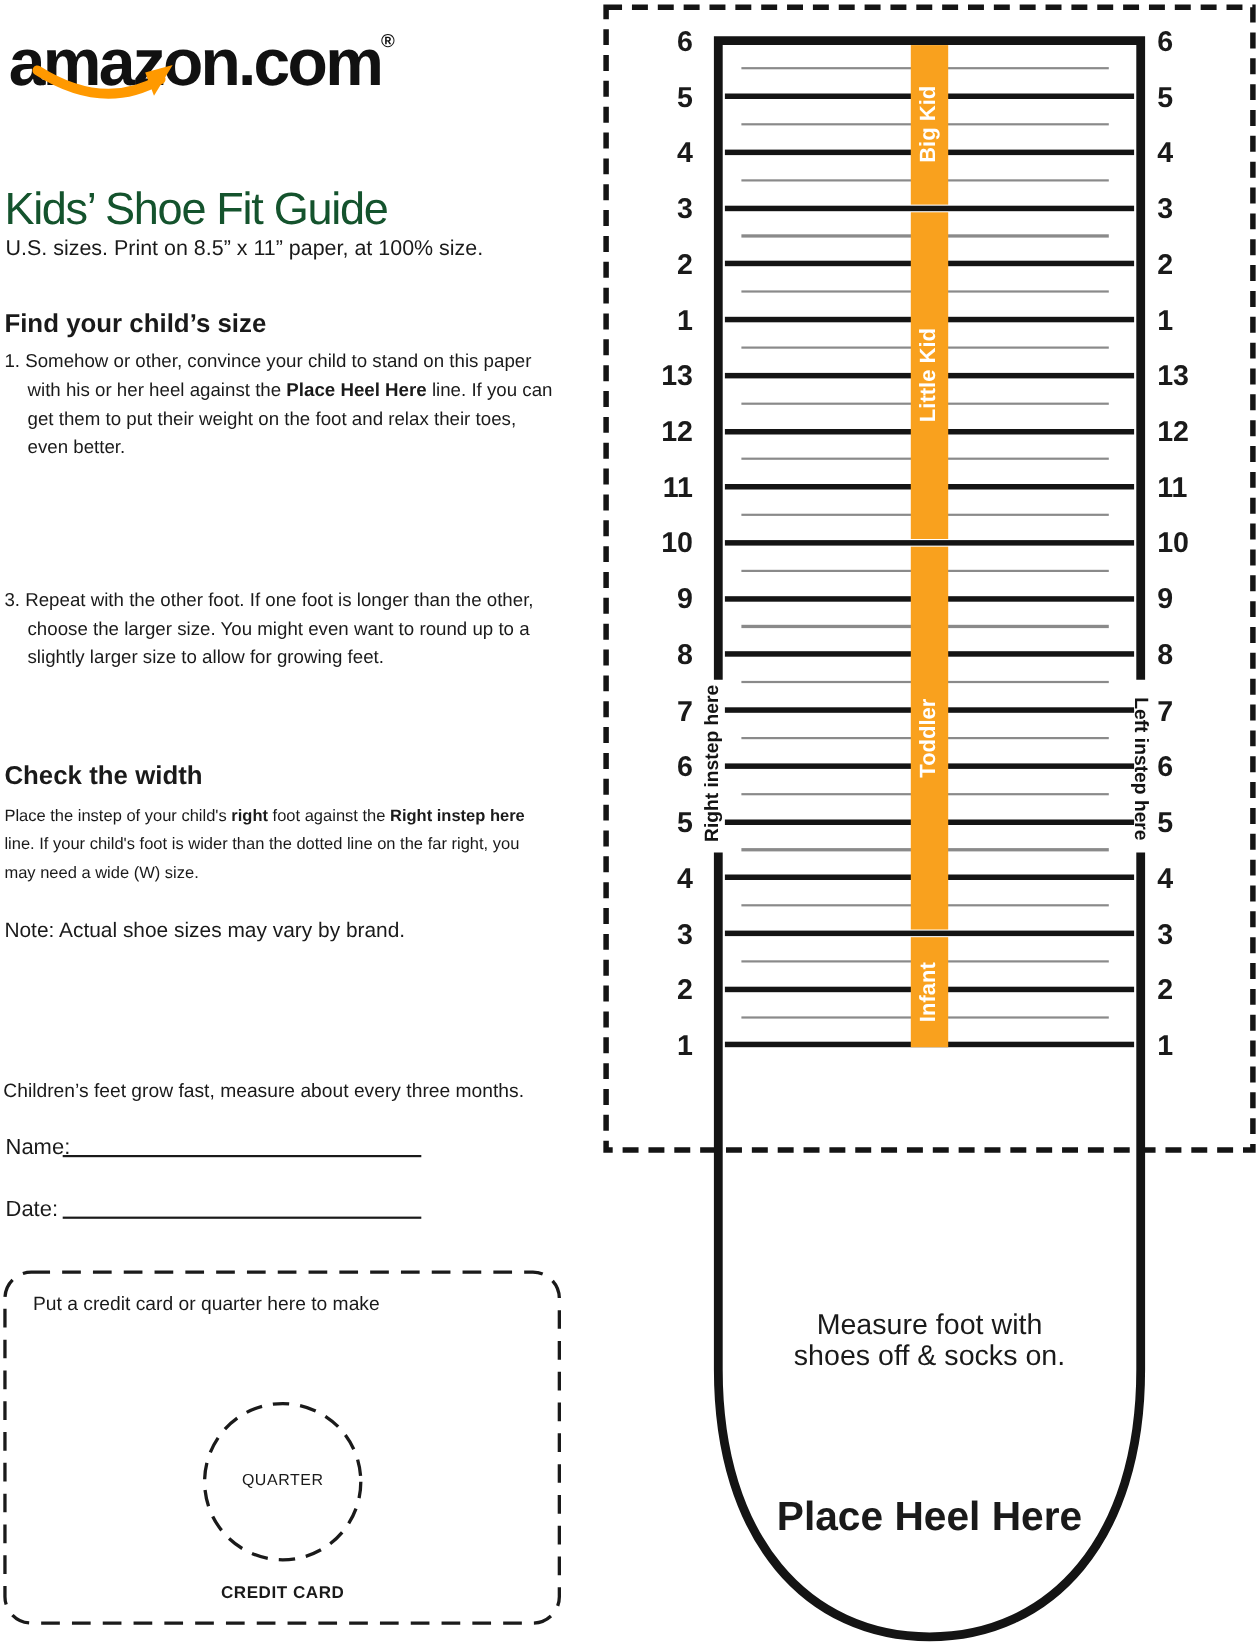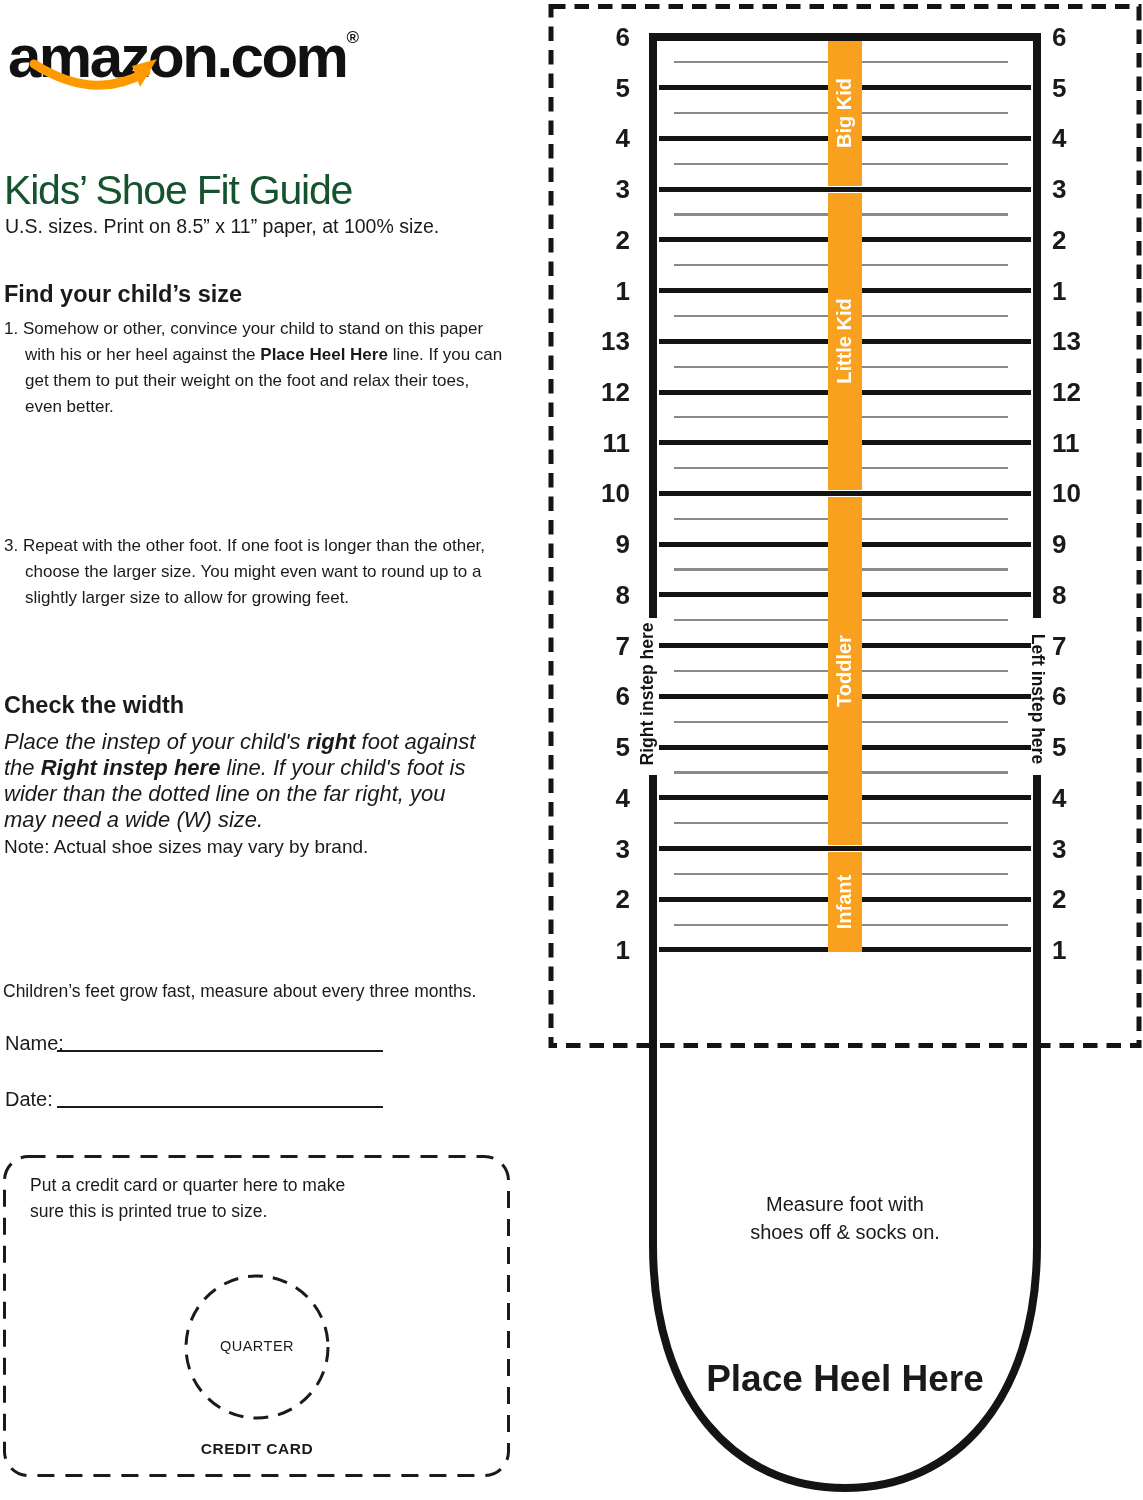--- a/index.html
+++ b/index.html
@@ -11,21 +11,21 @@
   #logo .reg{font-size:17px;font-weight:bold;vertical-align:34px;letter-spacing:0;}
   #doc-title{left:4px;top:168px;font-size:41px;font-weight:500;letter-spacing:-1.2px;color:#14532d;line-height:44px;}
   #subtitle{left:5px;top:214px;font-size:19.5px;line-height:24px;}
   .h2{font-size:23.5px;font-weight:bold;line-height:28px;}
   #find-heading{left:4px;top:280px;}
   .step{left:4px;width:478px;font-size:17px;line-height:25.9px;padding-left:21px;text-indent:-21px;}
   #step1{top:316px;}
   #step2{top:451px;}
   #step3{top:533px;}
   #width-heading{left:4px;top:691px;}
-  #width-para{left:4px;top:729px;width:478px;font-size:22px;line-height:25.9px;font-style:italic;}
+  #width-para{left:4px;top:729px;width:478px;font-size:15px;line-height:25.9px;}
   #note{left:4px;top:836px;font-size:19px;}
   #growth-note{left:3px;top:981px;font-size:17.5px;}
   .form-label{font-size:20px;}
   #name-label{left:5px;top:1032px;}
   #date-label{left:5px;top:1088px;}
   .write-line{height:0;border-bottom:2.5px solid #1a1a1a;}
   #name-line{left:57px;top:1050px;width:326px;}
   #date-line{left:57px;top:1106px;width:326px;}
   #cc-caption{left:30px;top:1172px;width:454px;text-align:left;font-size:17.5px;line-height:26px;}
   #quarter-label{left:187px;top:1338px;width:140px;text-align:center;font-size:14.5px;letter-spacing:0.5px;}
@@ -35,21 +35,21 @@
   .minor-line{background:#8a8a8a;height:2.2px;width:334px;left:674px;}
   .size-label{width:46px;font-size:26px;font-weight:bold;line-height:30px;}
   .size-label.left{left:584px;text-align:right;}
   .size-label.right{left:1052px;text-align:left;}
   .band-seg{left:828px;width:34px;}
   .rot-label{height:24px;text-align:center;font-weight:bold;white-space:nowrap;}
   .band-label{color:#fff;font-size:20px;transform:rotate(-90deg);}
   .instep-label{font-size:17.5px;color:#141414;}
   #left-instep{left:569px;top:682px;width:160px;transform:rotate(-90deg);}
   #right-instep{left:956px;top:687px;width:160px;transform:rotate(90deg);}
-  #measure-note{left:695px;top:1190px;width:300px;text-align:center;font-size:20px;line-height:28px;}
+  #measure-note{left:695px;top:1190px;width:300px;text-align:center;font-size:26px;line-height:28px;}
   #heel-label{left:670px;top:1358px;width:350px;text-align:center;font-size:37px;font-weight:bold;}
   svg{position:absolute;left:0;top:0;pointer-events:none;}
   #overlay{z-index:6;}
   #lines-layer{z-index:2;}
   #band-layer{z-index:3;}
 </style>
 </head>
 <body>
 
 <div id="page">
@@ -88,21 +88,20 @@
   <div class="abs" id="note">Note: Actual shoe sizes may vary by brand.</div>
   <div class="abs" id="growth-note">Children’s feet grow fast, measure about every three months.</div>
 
   <div class="abs form-label" id="name-label">Name:</div>
   <div class="abs write-line" id="name-line"></div>
   <div class="abs form-label" id="date-label">Date:</div>
   <div class="abs write-line" id="date-line"></div>
 
   <div class="abs" id="cc-caption">
     <div>Put a credit card or quarter here to make</div>
-    <div>sure this is printed true to size.</div>
   </div>
   <div class="abs" id="quarter-label">QUARTER</div>
   <div class="abs" id="credit-card-label">CREDIT CARD</div>
 
   <div class="abs" id="lines-layer" style="left:0;top:0;">
       <div class="abs minor-line" style="position: absolute; top: 61.26px;"></div>
       <div class="abs size-label left" style="position: absolute; top: 22px;">6</div>
       <div class="abs size-label right" style="position: absolute; top: 22px;">6</div>
       <div class="abs major-line" style="position: absolute; top: 85.22px;"></div>
       <div class="abs minor-line" style="position: absolute; top: 111.98px;"></div>

